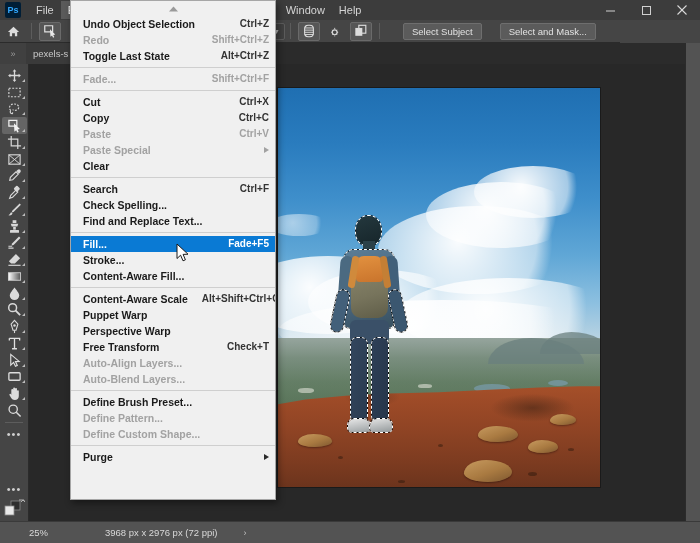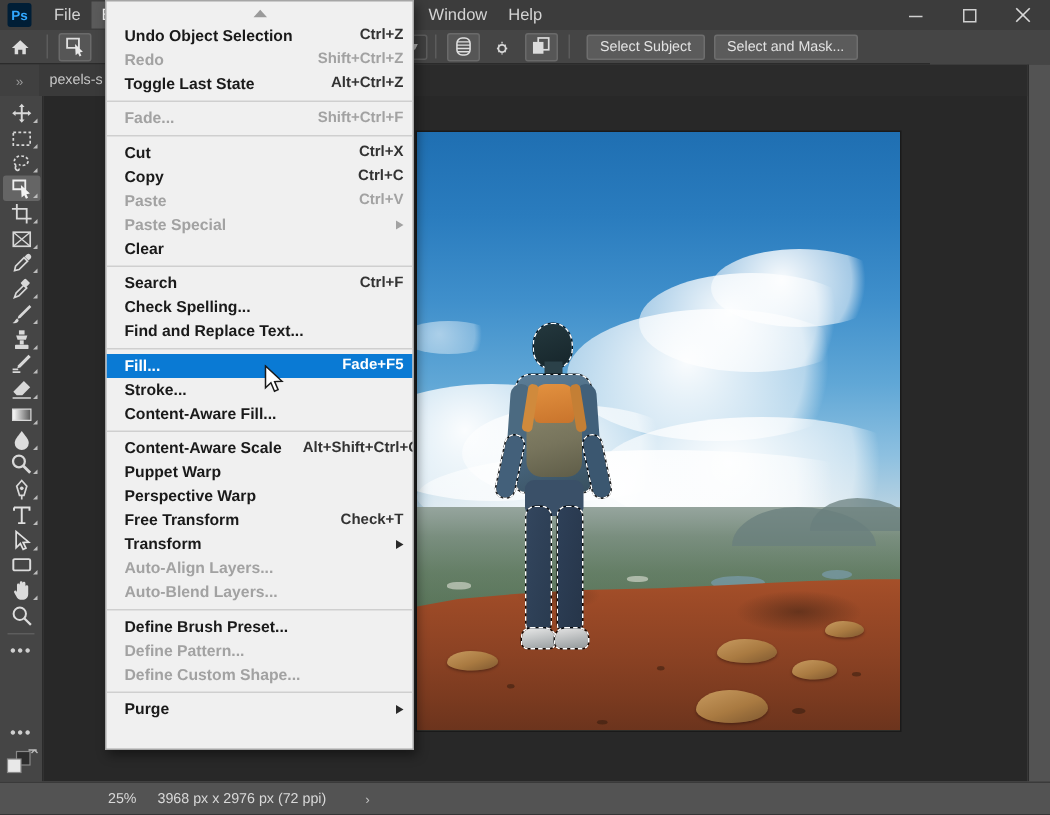--- a/index.html
+++ b/index.html
@@ -48,21 +48,21 @@
   .opt-icon.boxed { background: #565656; border: 1px solid #6a6a6a; border-radius: 2px; }
   .opt-sep { width: 1px; height: 16px; background: #5c5c5c; margin: 0 5px; }
   .opt-combo {
     height: 17px; min-width: 52px; background: #404040; border: 1px solid #5d5d5d;
     border-radius: 2px; display: flex; align-items: center; justify-content: flex-end;
     padding-right: 4px; color: #bcbcbc; font-size: 9px;
   }
   .opt-btn {
     height: 17px; background: #5b5b5b; border: 1px solid #6e6e6e; border-radius: 2px;
     color: #e2e2e2; font-size: 9.5px; padding: 0 8px; line-height: 15px;
-    margin-left: 6px; white-space: nowrap;
+    margin-left: 18px; white-space: nowrap;
   }
 
   
   .tabbar {
     position: absolute; left: 0; top: 43px; width: 700px; height: 21px;
     background: #2b2b2b; display: flex; align-items: flex-end;
   }
   .tab-collapse {
     width: 26px; height: 21px; color: #9a9a9a; font-size: 9px;
     display: flex; align-items: center; justify-content: center; background: #404040;
@@ -191,21 +191,21 @@
   .rightstrip-top {
     position: absolute; right: 0; top: 20px; width: 80px; height: 23px; background: #454545;
   }
 
   
   .statusbar {
     position: absolute; left: 0; bottom: 0; width: 700px; height: 22px;
     background: #535353; border-top: 1px solid #3a3a3a;
     display: flex; align-items: center; color: #d9d9d9; font-size: 9.5px;
   }
-  .status-zoom { width: 62px; text-align: right; }
+  .status-zoom { width: 62px; text-align: left; }
   .status-size { margin-left: 14px; }
   .status-arrow { margin-left: 26px; color: #c0c0c0; font-size: 9px; }
 
   
   .edit-menu {
     position: absolute; left: 70px; top: 0; width: 206px; height: 500px;
     background: #f0f0f0; border: 1px solid #a6a6a6;
     box-shadow: 2px 3px 7px rgba(0,0,0,.45);
     font-size: 10.5px; color: #1a1a1a; z-index: 50;
     padding: 0; overflow: hidden;
@@ -626,24 +626,20 @@
         <div class="mrow">
           <span class="lbl">Puppet Warp</span>
         </div>
         <div class="mrow">
           <span class="lbl">Perspective Warp</span>
         </div>
         <div class="mrow">
           <span class="lbl">Free Transform</span>
           <span class="acc">Check+T</span>
         </div>
-        <div class="mrow">
-          <span class="lbl">Transform</span>
-          <span class="sub"></span>
-        </div>
         <div class="mrow disabled">
           <span class="lbl">Auto-Align Layers...</span>
         </div>
         <div class="mrow disabled">
           <span class="lbl">Auto-Blend Layers...</span>
         </div>
         <div class="mdiv"></div>
         <div class="mrow">
           <span class="lbl">Define Brush Preset...</span>
         </div>

